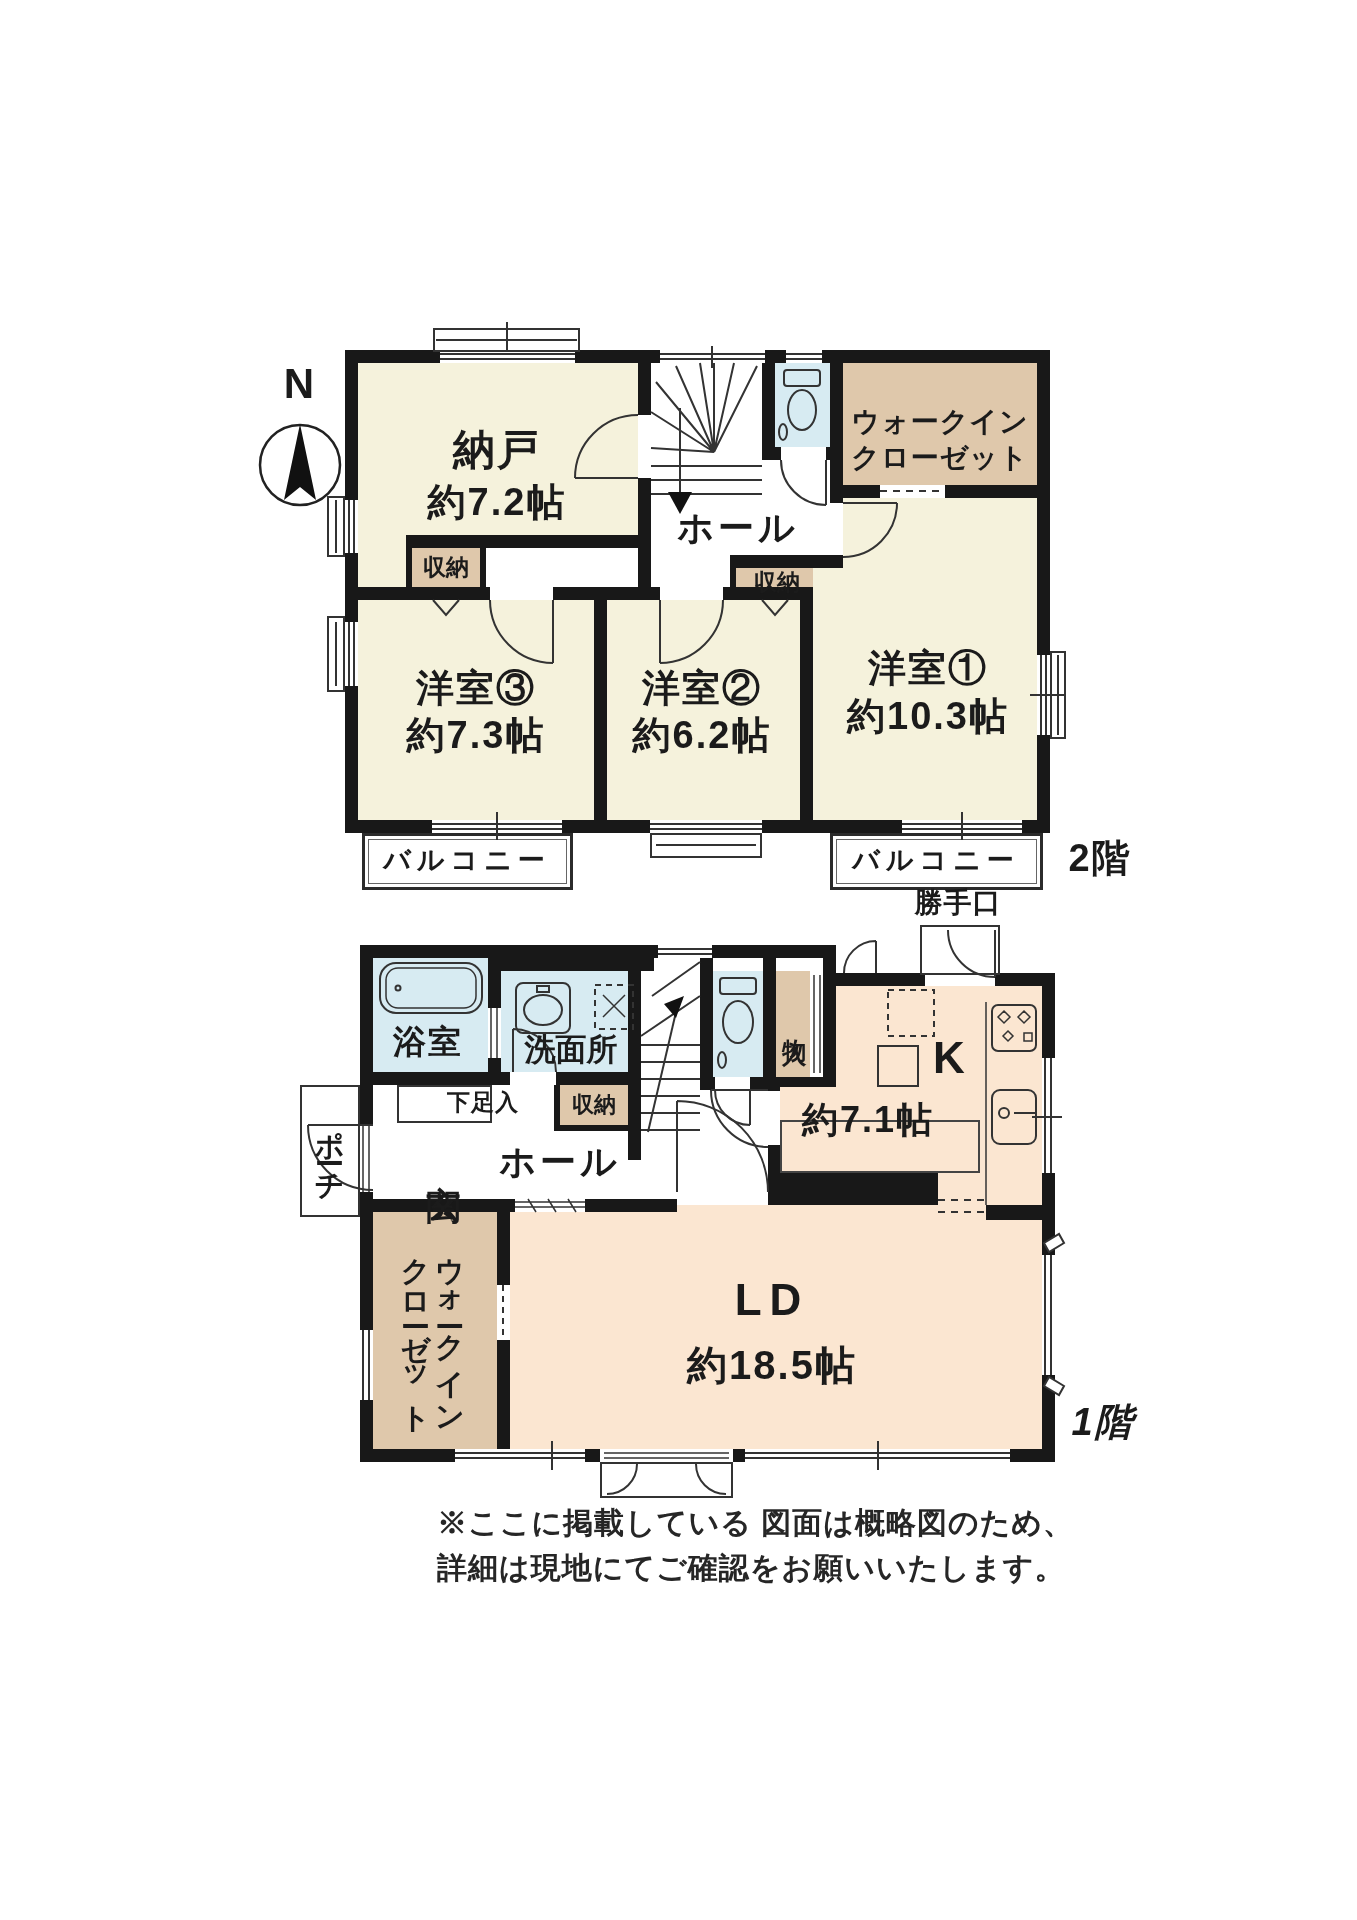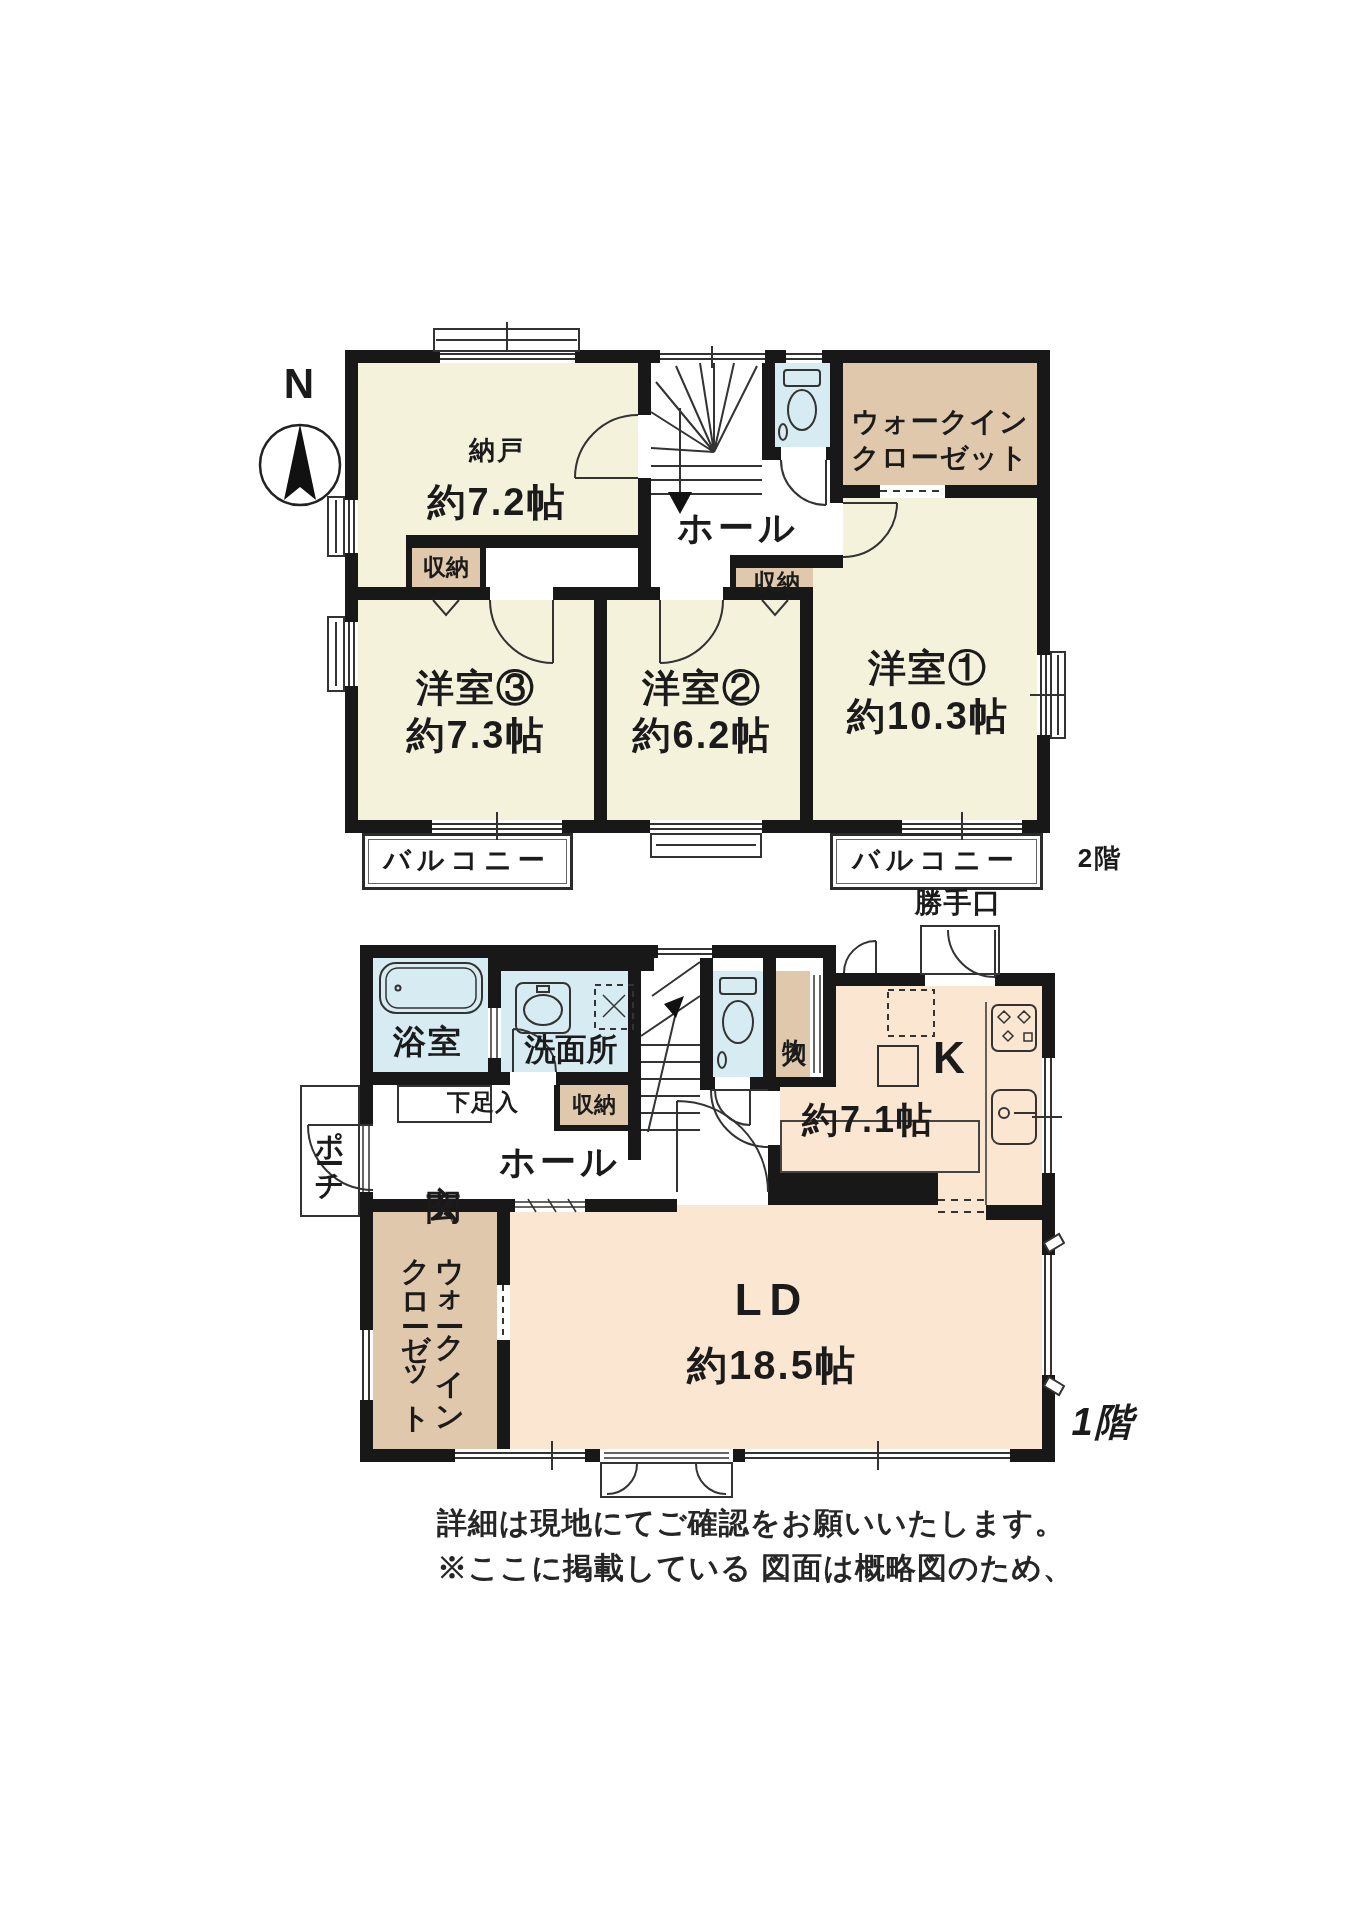--- a/index.html
+++ b/index.html
@@ -259,36 +259,36 @@
       </g>
       <g>
         <rect x="888" y="990" width="46" height="46" stroke-dasharray="6 5"></rect>
         <rect x="878" y="1046" width="40" height="40"></rect>
       </g>
     </g>
   </svg>
 
   <div class="lbl" style="left:300px;top:384px;font-size:42px;">N</div>
 
-  <div class="lbl" style="left:497px;top:450px;font-size:26px;">納戸</div>
+  <div class="lbl" style="left:497px;top:450px;font-size:42px;">納戸</div>
   <div class="lbl" style="left:497px;top:502px;font-size:38px;">約7.2帖</div>
   <div class="lbl" style="left:738px;top:528px;font-size:36px;letter-spacing:4px;">ホール</div>
   <div class="lbl" style="left:940px;top:422px;font-size:28px;letter-spacing:1px;">ウォークイン</div>
   <div class="lbl" style="left:940px;top:458px;font-size:28px;letter-spacing:1px;">クローゼット</div>
   <div class="lbl" style="left:446px;top:568px;font-size:23px;letter-spacing:0;">収納</div>
   <div class="lbl" style="left:777px;top:583px;font-size:23px;letter-spacing:0;">収納</div>
   <div class="lbl" style="left:476px;top:688px;font-size:38px;">洋室③</div>
   <div class="lbl" style="left:476px;top:735px;font-size:38px;">約7.3帖</div>
   <div class="lbl" style="left:702px;top:688px;font-size:38px;">洋室②</div>
   <div class="lbl" style="left:702px;top:735px;font-size:38px;">約6.2帖</div>
   <div class="lbl" style="left:928px;top:668px;font-size:38px;">洋室①</div>
   <div class="lbl" style="left:928px;top:716px;font-size:38px;">約10.3帖</div>
   <div class="lbl" style="left:467px;top:861px;font-size:27px;letter-spacing:6px;">バルコニー</div>
   <div class="lbl" style="left:936px;top:861px;font-size:27px;letter-spacing:6px;">バルコニー</div>
-  <div class="lbl" style="left:1100px;top:858px;font-size:26px;">2階</div>
+  <div class="lbl" style="left:1100px;top:858px;font-size:38px;">2階</div>
 
   <div class="lbl" style="left:428px;top:1042px;font-size:33px;">浴室</div>
   <div class="lbl" style="left:571px;top:1050px;font-size:31px;letter-spacing:0;">洗面所</div>
   <div class="lbl" style="left:444px;top:1103px;font-size:23px;letter-spacing:1px;margin-left:39px;">下足入</div>
   <div class="lbl" style="left:594px;top:1105px;font-size:22px;letter-spacing:0;">収納</div>
   <div class="lbl vt" style="left:794px;top:1022px;font-size:24px;letter-spacing:2px;">物入</div>
   <div class="lbl vt" style="left:444px;top:1164px;font-size:34px;">玄関</div>
   <div class="lbl vt" style="left:330px;top:1150px;font-size:29px;letter-spacing:4px;">ポーチ</div>
   <div class="lbl" style="left:560px;top:1162px;font-size:36px;letter-spacing:4px;">ホール</div>
   <div class="lbl" style="left:958px;top:903px;font-size:28px;letter-spacing:1px;">勝手口</div>
@@ -296,17 +296,17 @@
   <div class="lbl" style="left:860px;top:1120px;font-size:36px;margin-left:8px;">約7.1帖</div>
   <div class="lbl" style="left:772px;top:1300px;font-size:44px;letter-spacing:8px;">LD</div>
   <div class="lbl" style="left:772px;top:1366px;font-size:40px;">約18.5帖</div>
   <div class="lbl vt" style="left:433px;top:1330px;font-size:29px;letter-spacing:3px;">
     <span>ウォークイン</span>
     <span>クローゼット</span>
   </div>
   <div class="lbl" style="left:1103px;top:1422px;font-size:38px;font-style:italic;">1階</div>
 
   <div class="note" style="left:437px;top:1500px;">
+    <div>※ここに掲載している 図面は概略図のため、</div>
     <div>詳細は現地にてご確認をお願いいたします。</div>
-    <div>※ここに掲載している 図面は概略図のため、</div>
   </div>
 
 </div>
 
 </body></html>

